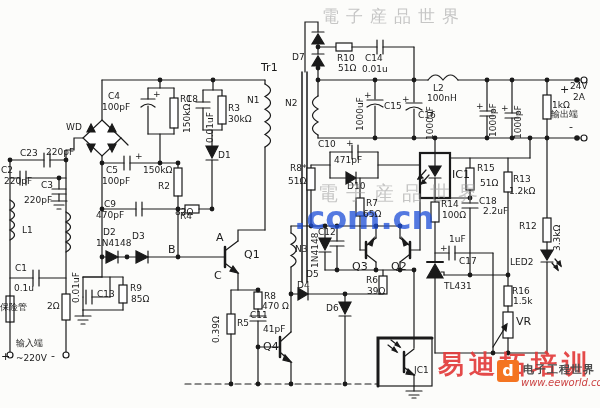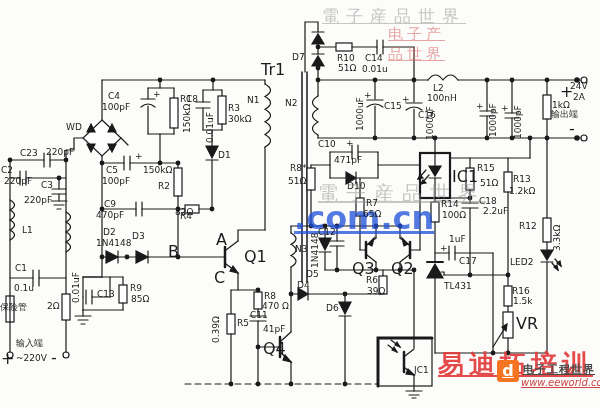--- a/index.html
+++ b/index.html
@@ -2,22 +2,22 @@
 <html><head>
 <meta charset="utf-8">
 <style>
   html,body{margin:0;padding:0;background:#e8e8e8;}
   #stage{position:relative;width:600px;height:408px;background:#fcfcfa;overflow:hidden;
          font-family:"DejaVu Sans",sans-serif;}
   #wires{position:absolute;left:0;top:0;}
   .lbl{position:absolute;font-size:9px;line-height:1;color:#1b1b1b;white-space:nowrap;z-index:5;}
   .vlbl{position:absolute;font-size:9px;line-height:1;color:#1b1b1b;white-space:nowrap;z-index:5;
         transform:rotate(-90deg);transform-origin:0 0;}
-  .big{font-size:16px;}
-  .wm{position:absolute;white-space:nowrap;z-index:4;pointer-events:none;text-decoration:underline;}
+  .big{font-size:11px;}
+  .wm{position:absolute;white-space:nowrap;z-index:4;pointer-events:none;}
   .wm-eepw{left:138px;top:152px;font-size:64px;font-weight:bold;color:#e9575a;opacity:.78;letter-spacing:1px;}
   .wm-eepw2{left:294px;top:199px;font-size:32px;font-weight:bold;color:#1d4ed8;opacity:.75;}
   .wm-sealtop{left:322px;top:5px;font-size:17px;color:#b9b9b9;opacity:.8;letter-spacing:7px;}
   .wm-sealred{left:388px;top:24px;font-size:15px;color:#d86a6a;opacity:.6;width:66px;white-space:normal;
               line-height:1.35;letter-spacing:4px;}
   .wm-sealmid{left:318px;top:180px;font-size:20px;color:#9a9a9a;opacity:.55;letter-spacing:8px;}
   .wm-train{left:438px;top:347px;font-size:26px;font-weight:bold;color:#e23b3b;letter-spacing:5px;opacity:.92;}
   .wm-trainsub{left:436px;top:389px;font-size:15px;font-weight:bold;color:#7d7d7d;letter-spacing:1px;}
   .wm-eew-box{left:497px;top:360px;width:22px;height:22px;background:#f47421;border-radius:3px;
               color:#fff;font-size:16px;font-weight:bold;text-align:center;line-height:22px;}
@@ -531,21 +531,20 @@
   <div class="lbl" style="left:519px;top:222px">R12</div>
   <div class="vlbl" style="left:553px;top:251px">3.3kΩ</div>
   <div class="lbl" style="left:510px;top:258px">LED2</div>
   <div class="lbl" style="left:444px;top:282px">TL431</div>
   <div class="lbl" style="left:512px;top:287px">R16</div>
   <div class="lbl" style="left:513px;top:297px">1.5k</div>
   <div class="lbl big" style="left:516px;top:316px">VR</div>
 </div>
 
 <div class="wm wm-sealtop">電子産品世界</div>
-<div class="wm wm-sealred">电子产品世界</div>
 <div class="wm wm-sealmid">電子産品世界</div>
 <div class="wm wm-eepw2">.com.cn</div>
 <div class="wm wm-train">易迪拓培训</div>
 <div class="wm wm-eew-box">d</div>
 <div class="wm wm-eew-name">电子工程世界</div>
 <div class="wm wm-eew-url">www.eeworld.com.cn</div>
 
 </div>
 
 </body></html>

